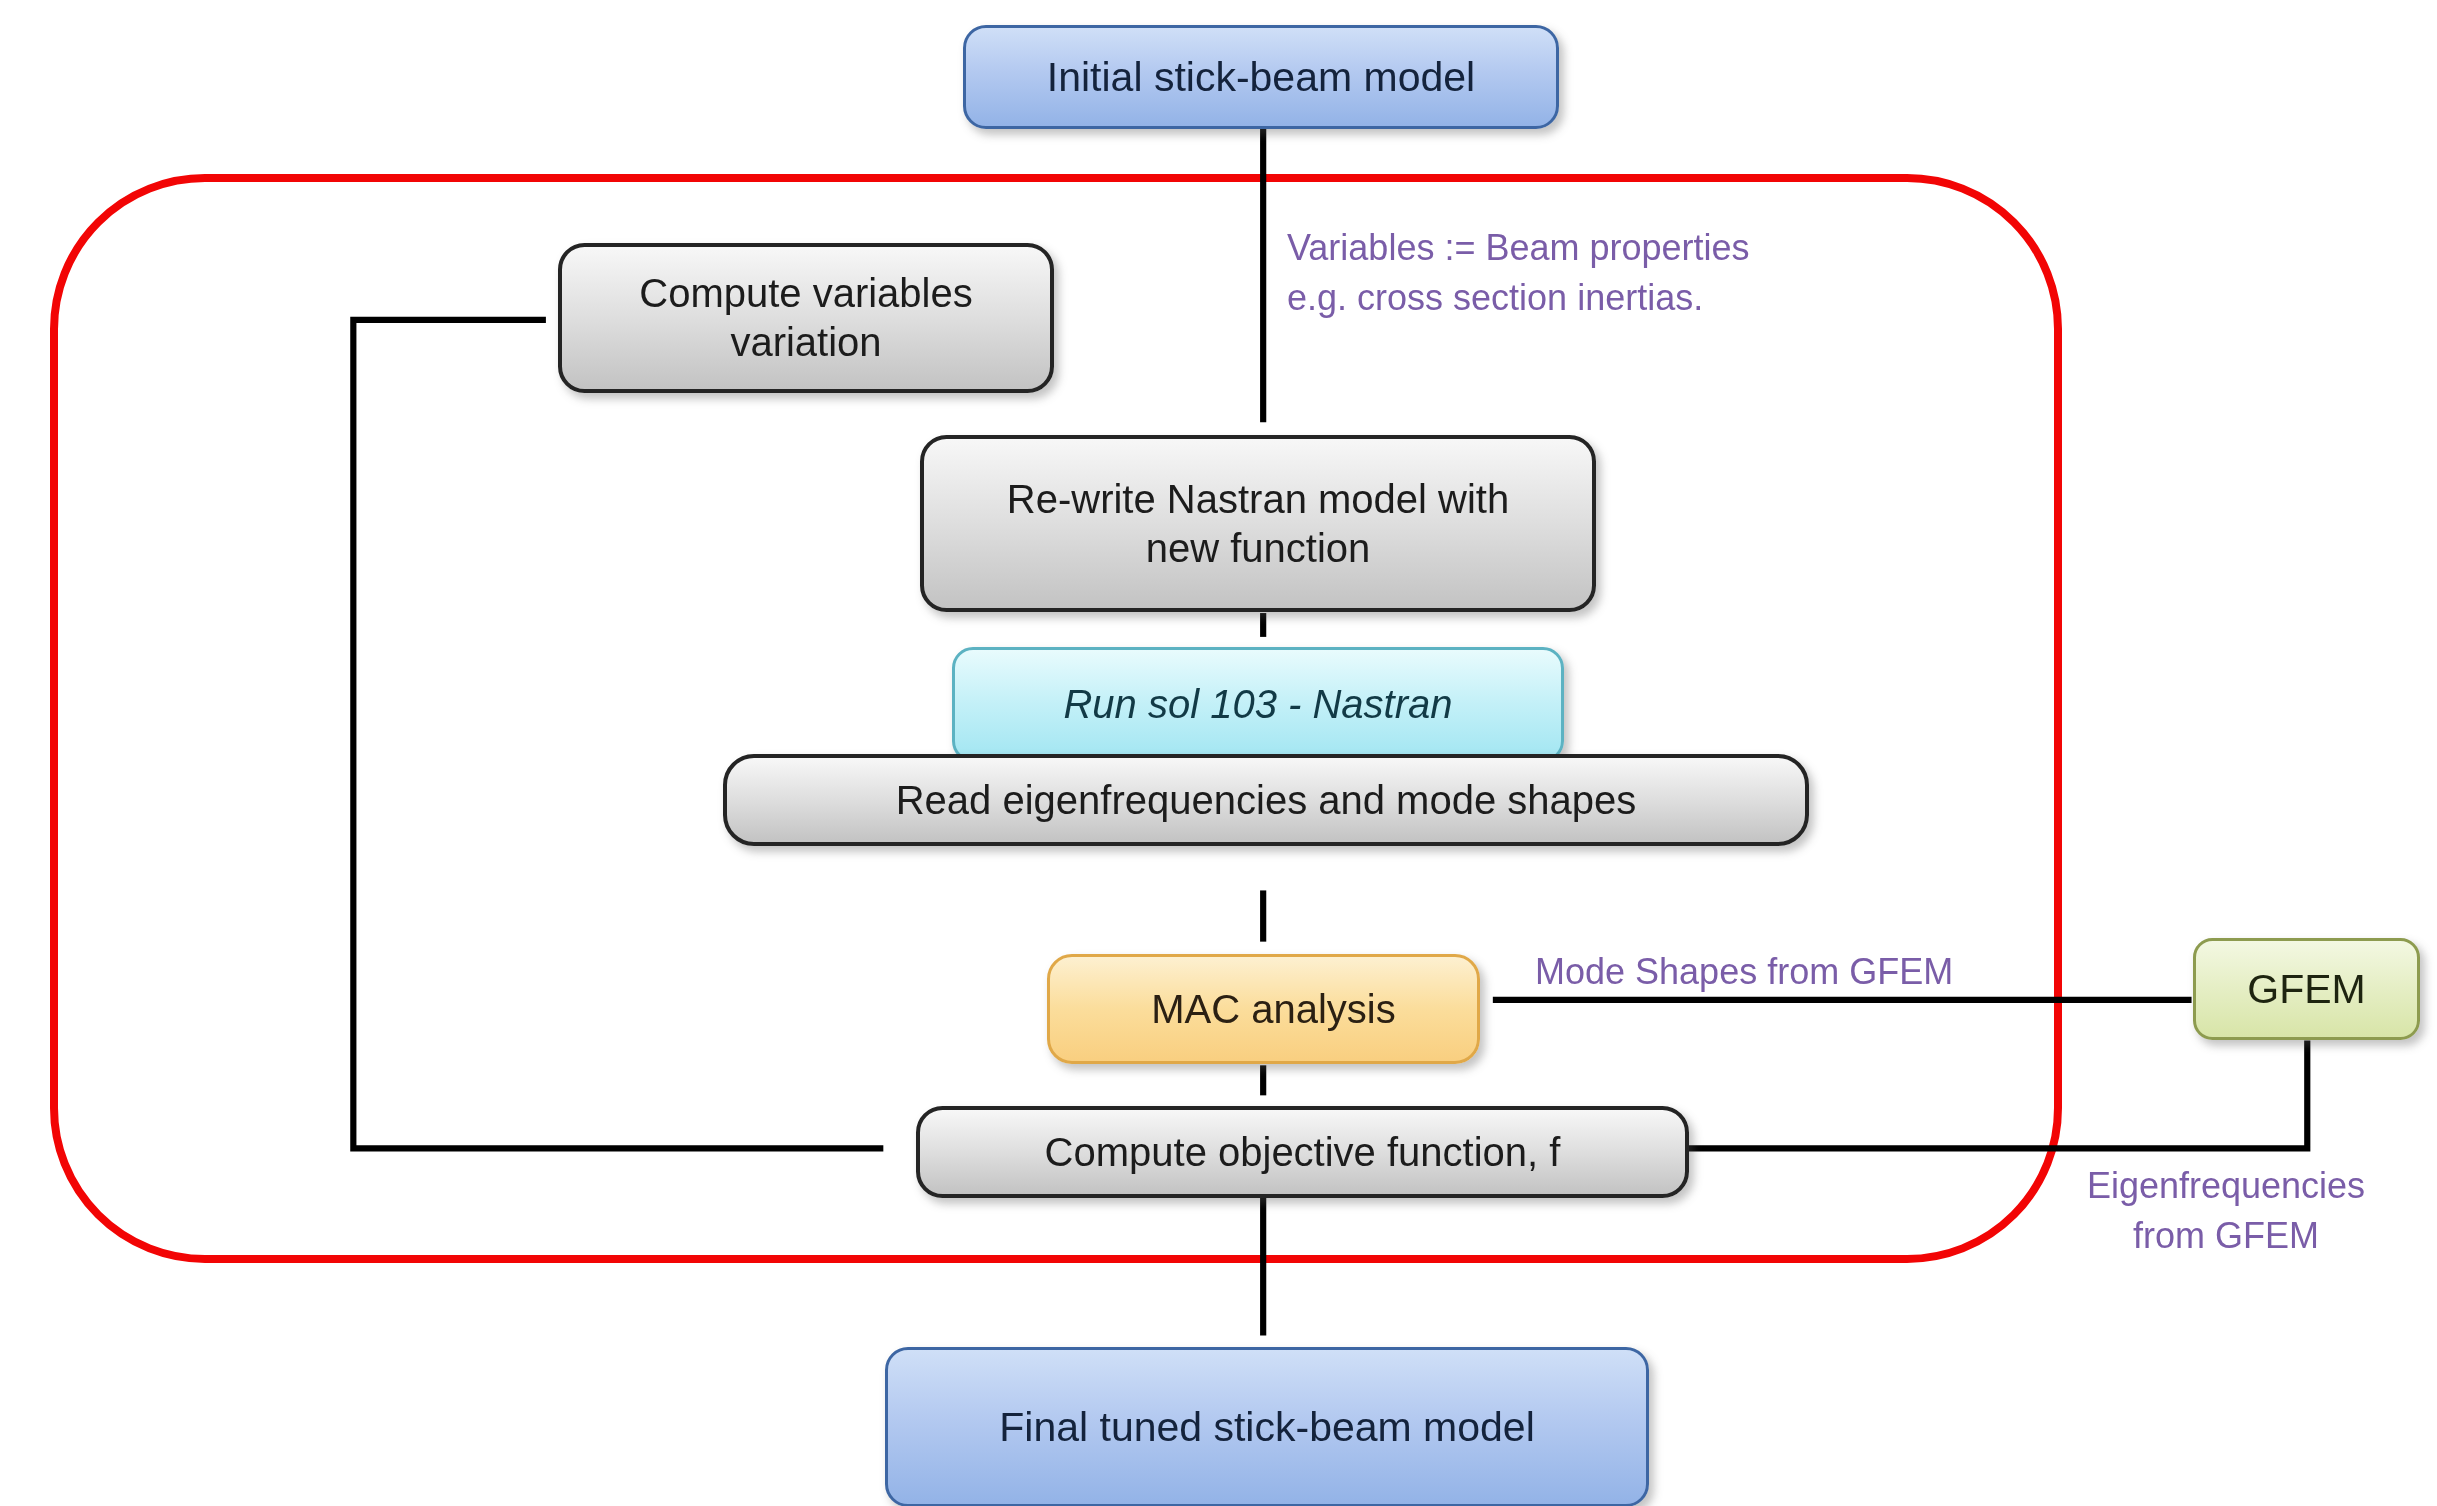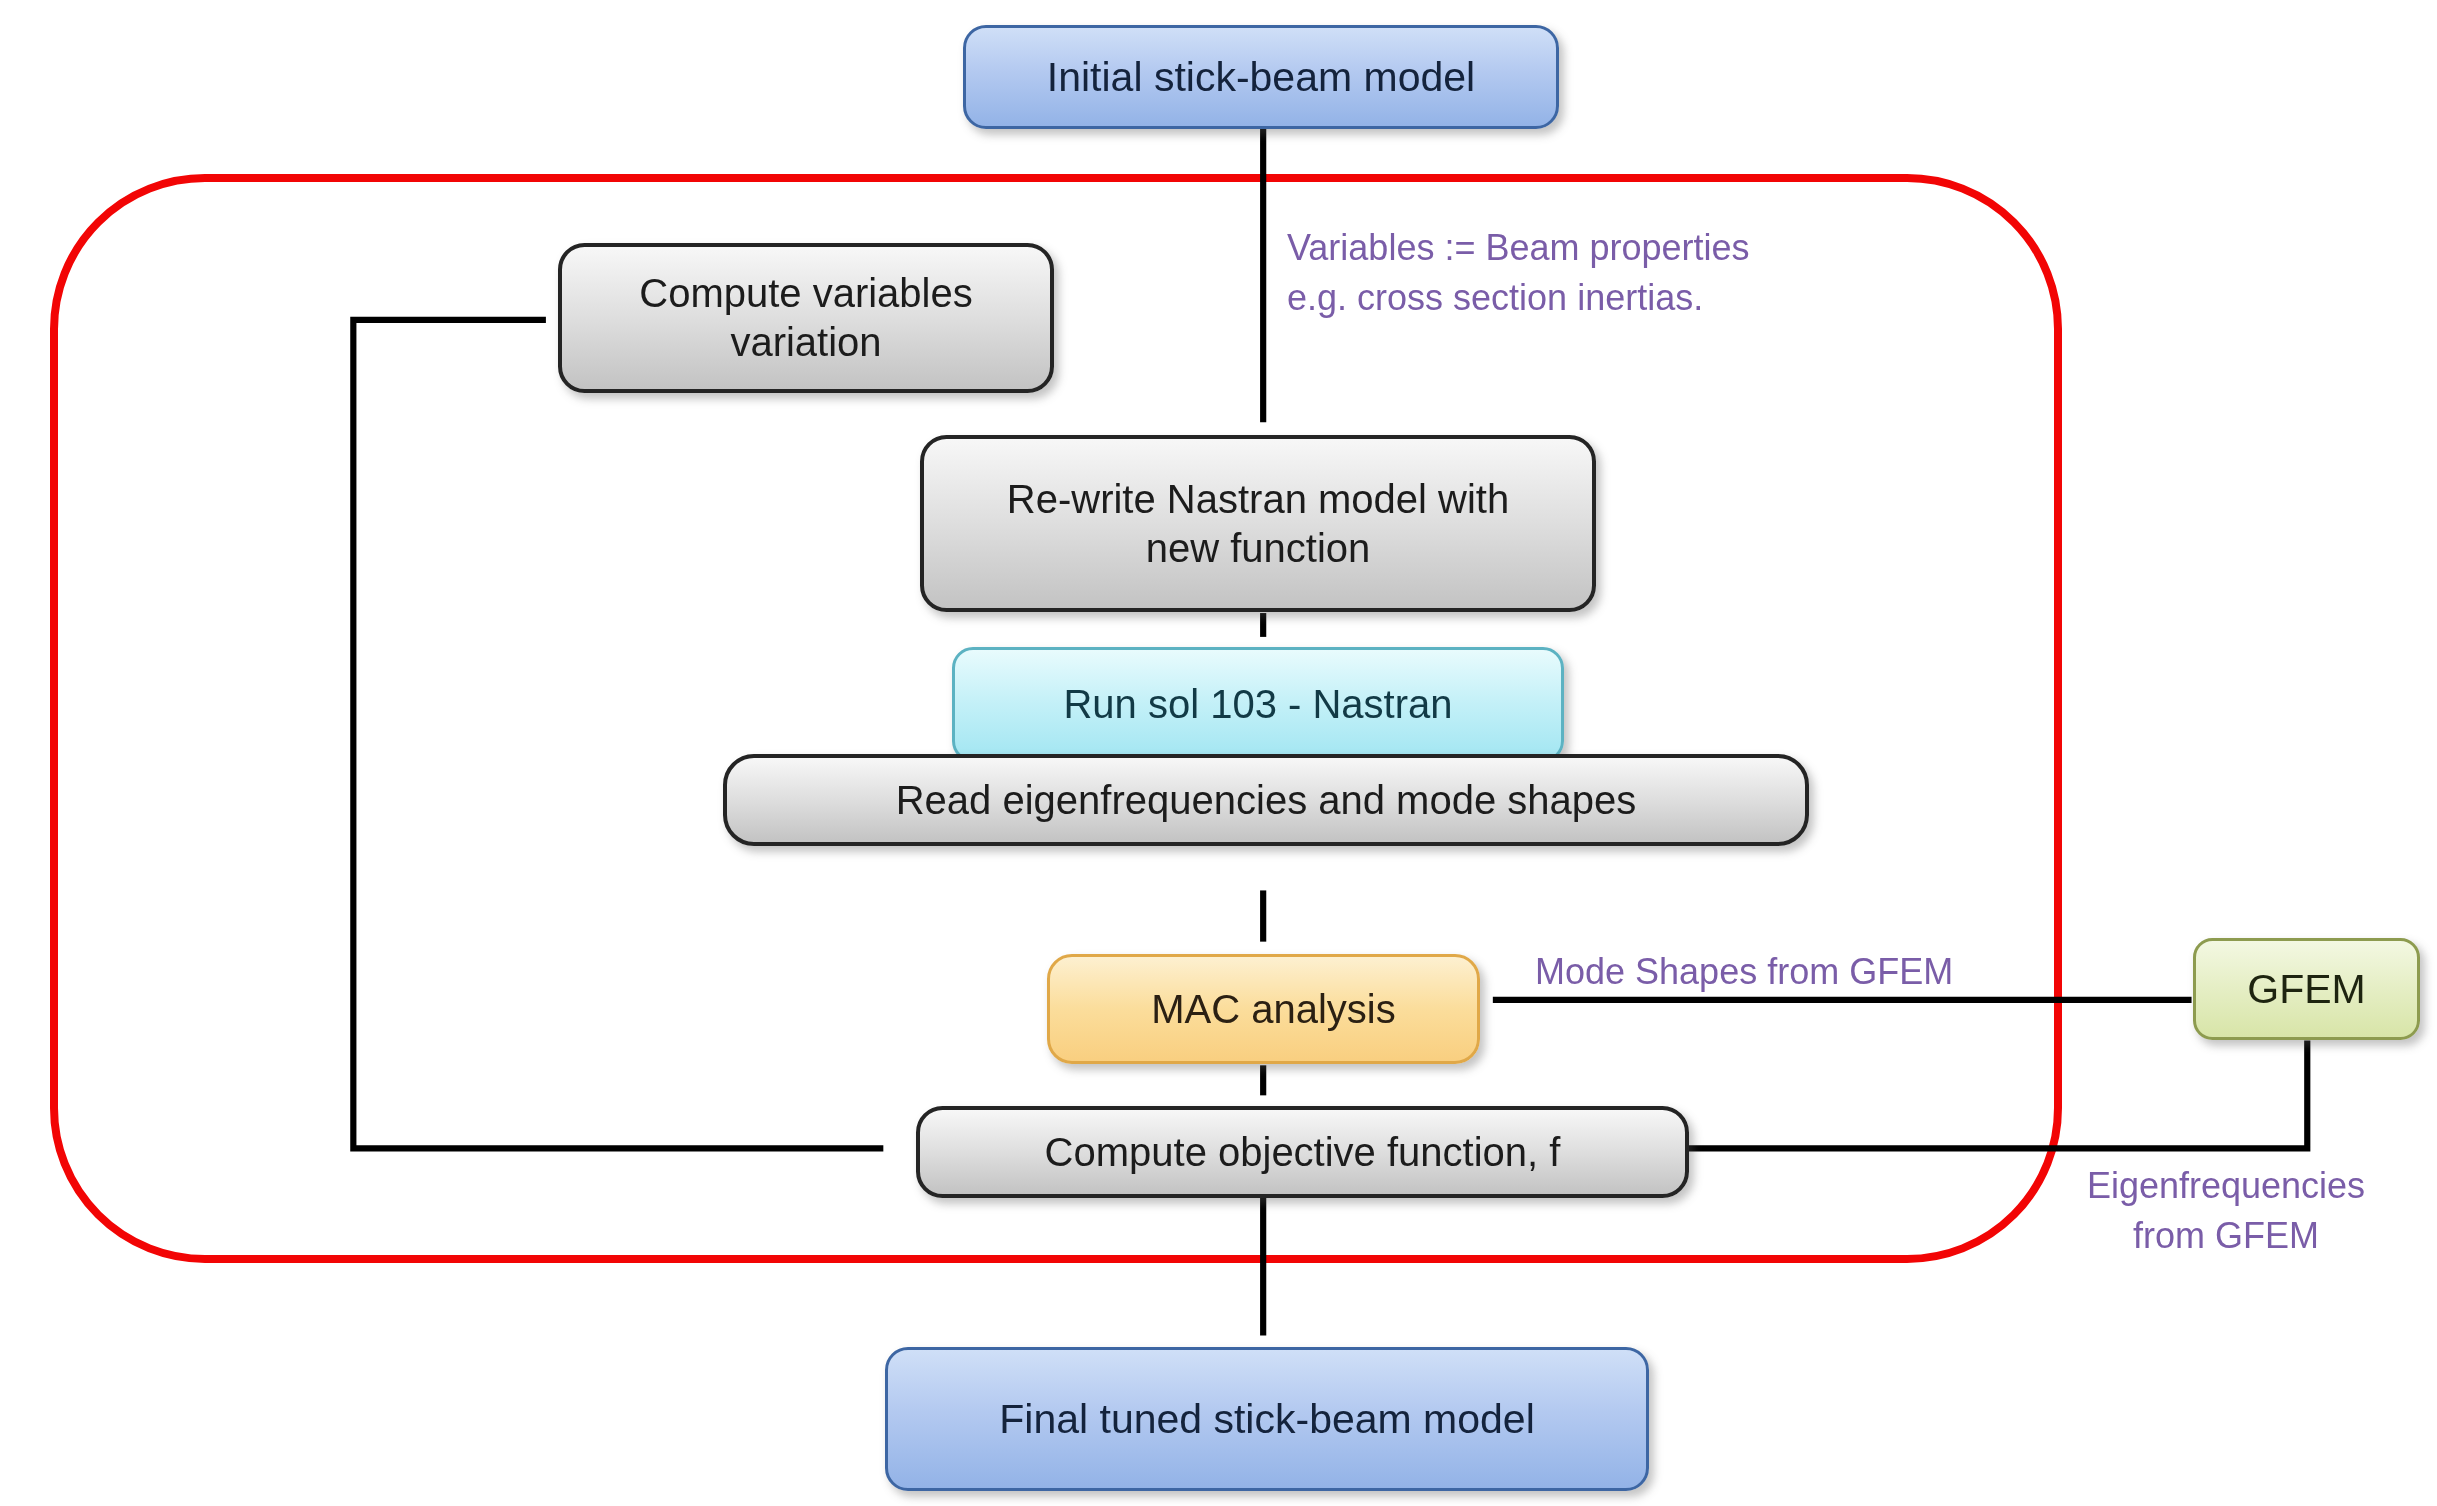--- a/index.html
+++ b/index.html
@@ -40,20 +40,21 @@
     border-radius: 26.5px;
     color: #1c1c1c;
     font-size: 40px;
   }
   .node.cyan {
     background: linear-gradient(to bottom, #e8fbfd 0%, #c6f1f8 45%, #a2e6f2 100%);
     border: 3.5px solid #5cb2c2;
     border-radius: 21px;
     color: #123a46;
     font-size: 40px;
+    font-style: italic;
   }
   .node.orange {
     background: linear-gradient(to bottom, #fdf0d0 0%, #fbdd9b 50%, #f9cf80 100%);
     border: 3.5px solid #e0a848;
     border-radius: 25px;
     color: #2b2013;
     font-size: 40px;
   }
   .node.green {
     background: linear-gradient(to bottom, #f3f8e2 0%, #e5eec4 50%, #d8e5a8 100%);
@@ -159,18 +160,18 @@
 
   <div class="node gray" style="left:916px; top:1106px; width:773px; height:92px;">
     <span>Compute objective function, f</span>
   </div>
 
   <div class="ann" style="left:2076px; top:1161px; width:300px; text-align:center;">
     <span>Eigenfrequencies</span>
     <span>from GFEM</span>
   </div>
 
-  <div class="node blue" style="left:885px; top:1347px; width:764px; height:144px;">
+  <div class="node blue" style="left:885px; top:1347px; width:764px; height:160px;">
     <span>Final tuned stick-beam model</span>
   </div>
 
 </div>
 
 
 </body></html>

